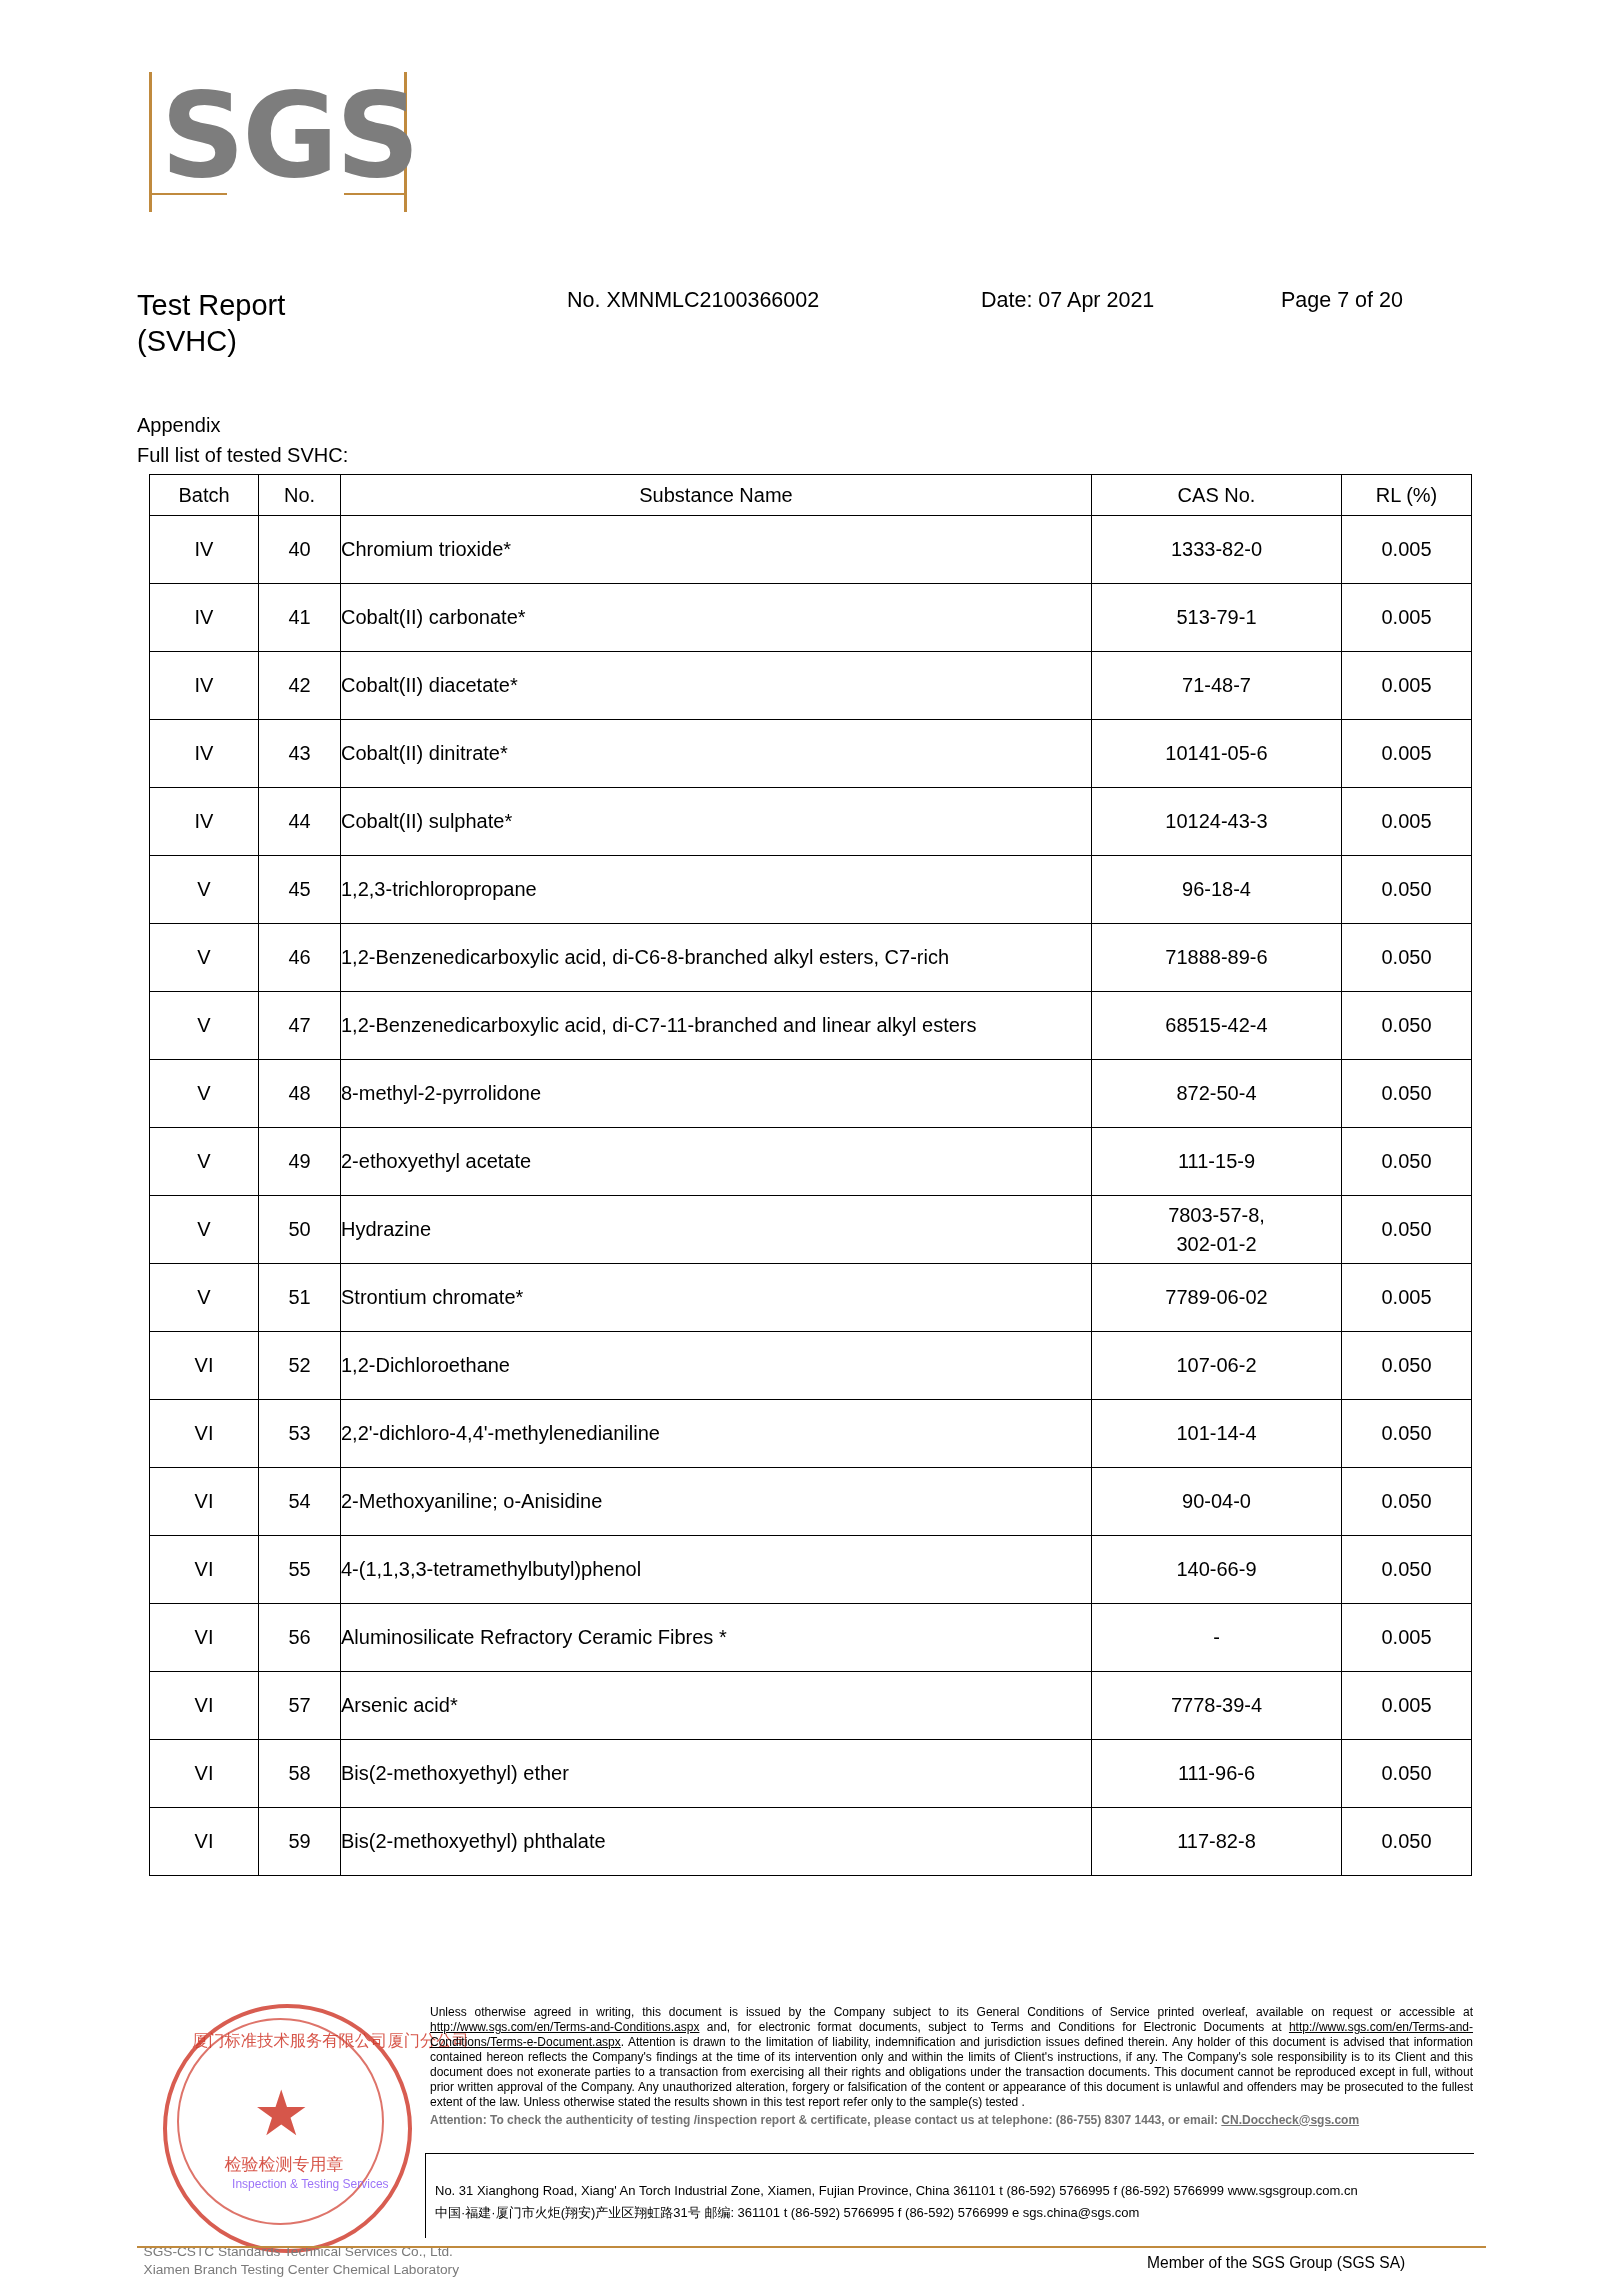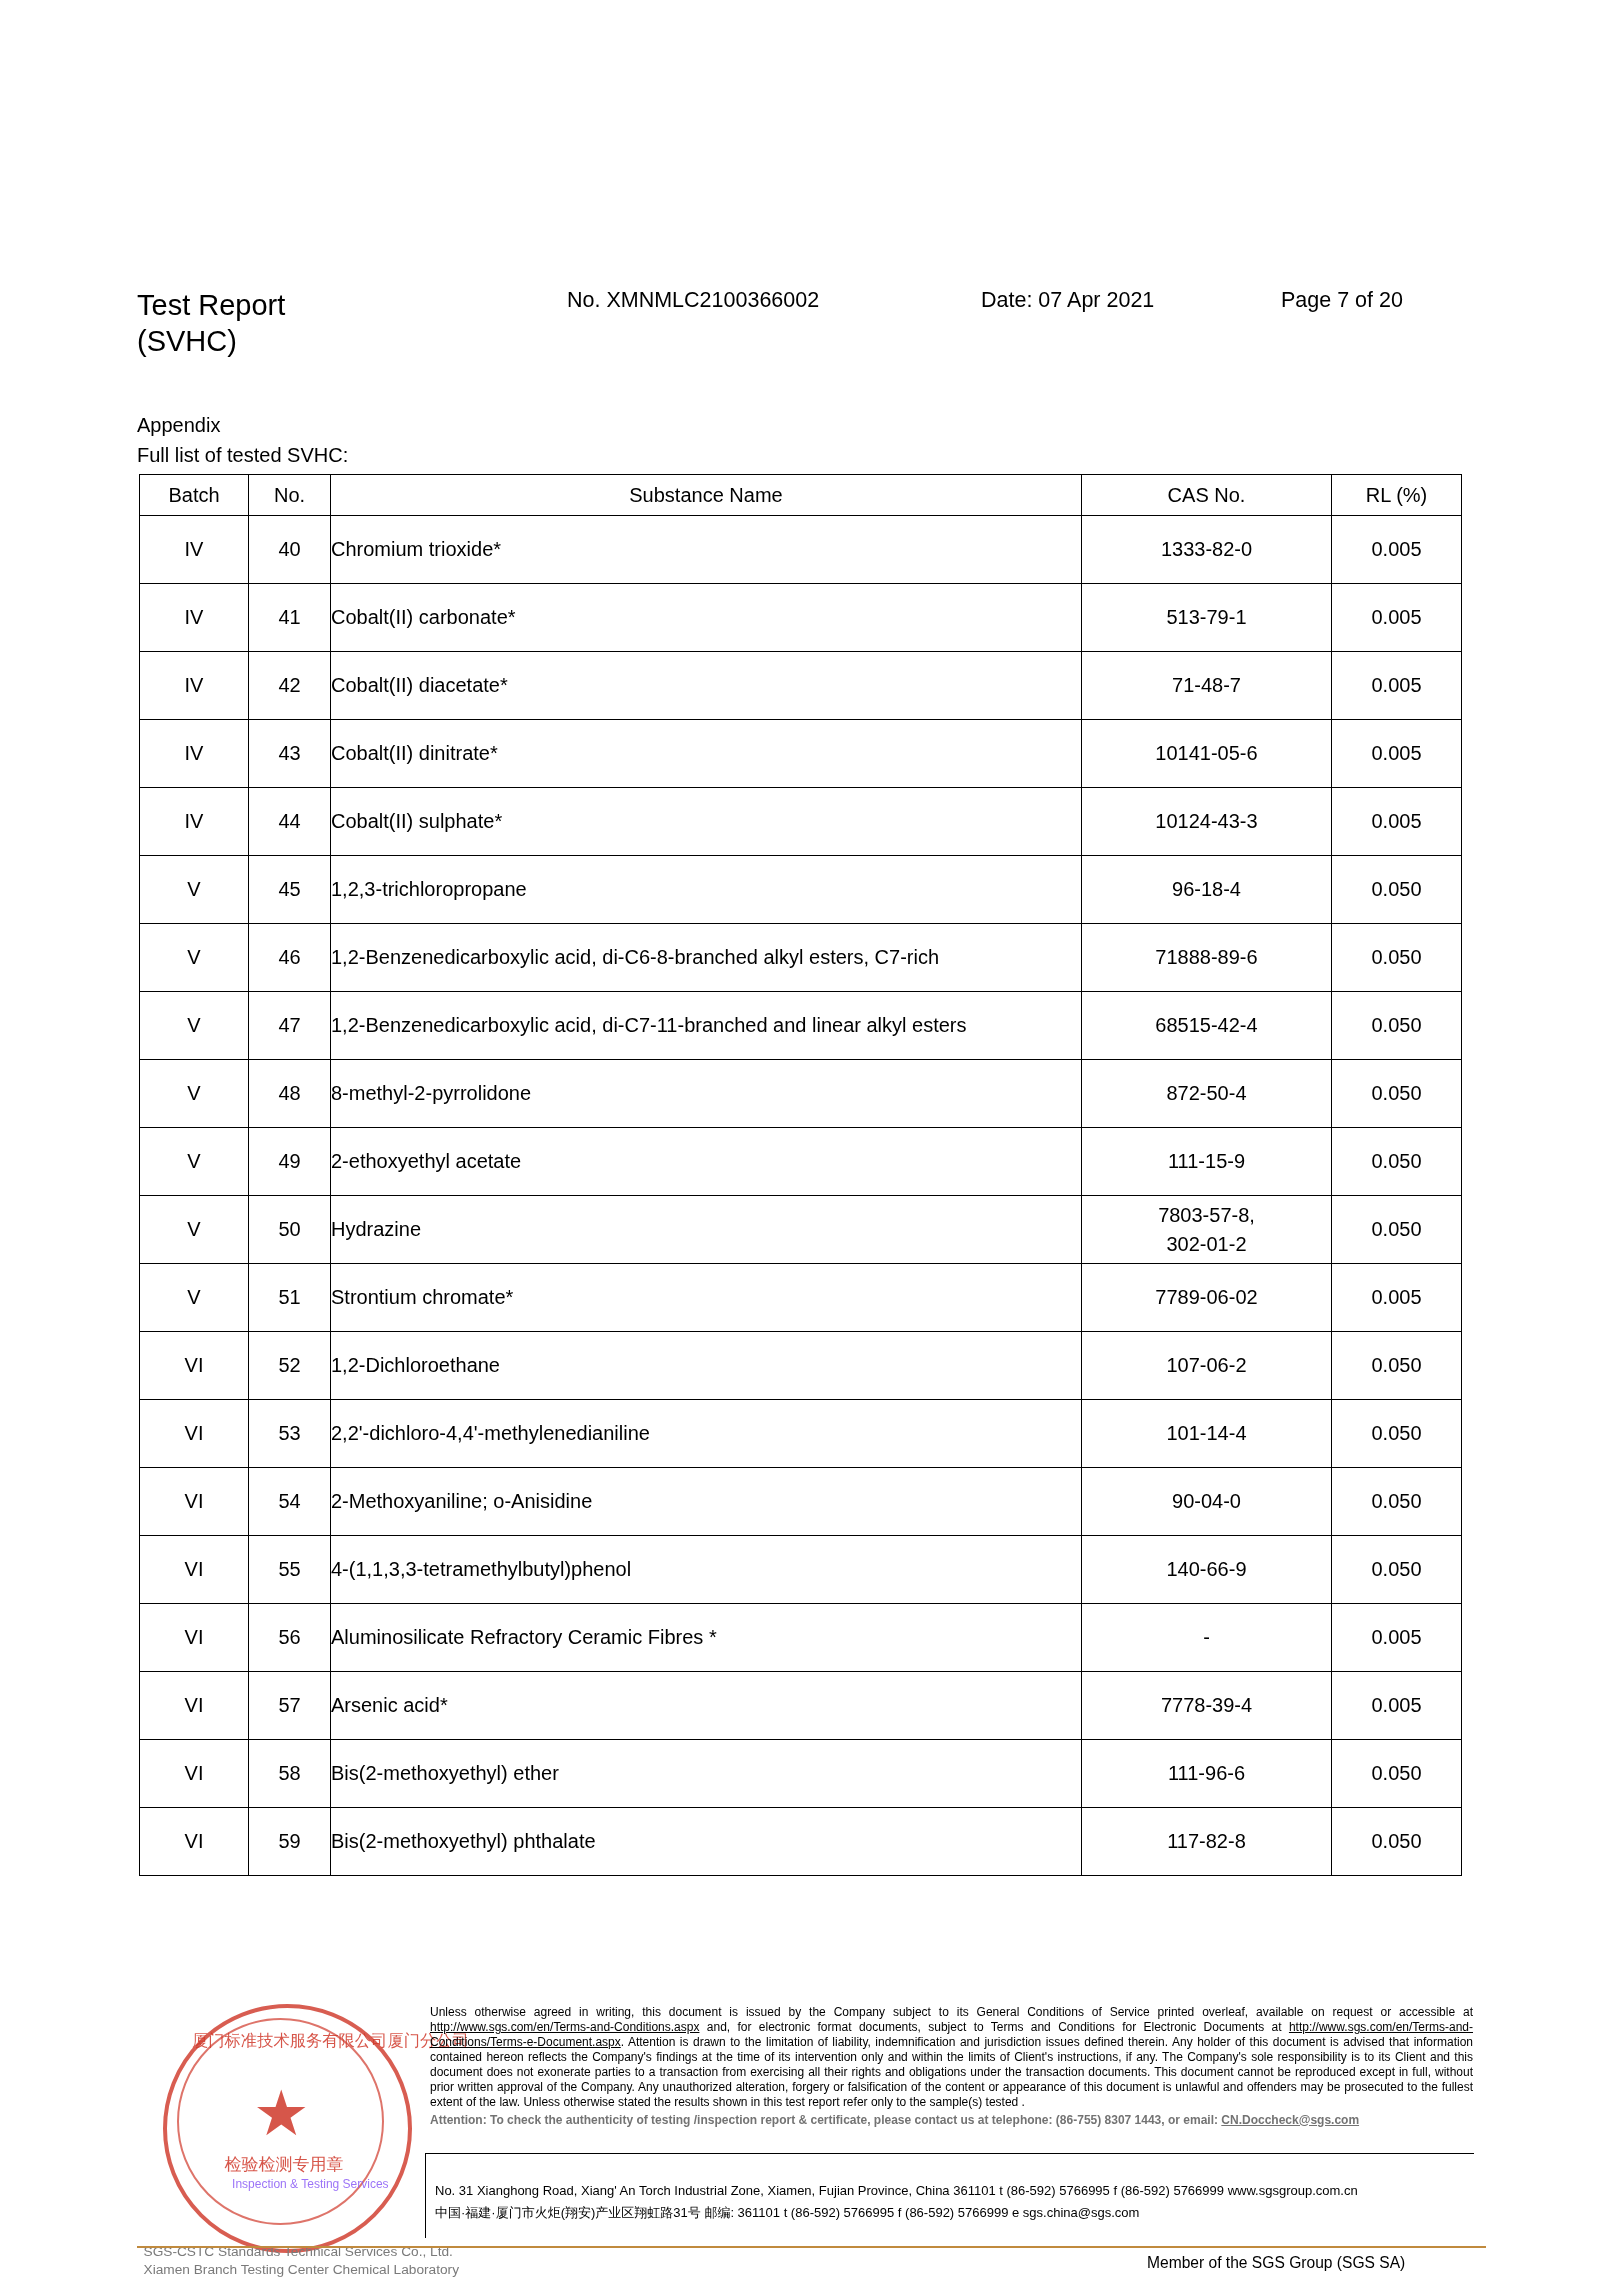--- a/index.html
+++ b/index.html
@@ -132,21 +132,21 @@
     position: absolute;
     left: 137px;
     top: 442px;
     font-size: 20px;
     line-height: 26px;
   }
 
   
   .svhc-table {
     position: absolute;
-    left: 139px;
+    left: 149px;
     top: 474px;
     width: 1322px;
     border-collapse: collapse;
     table-layout: fixed;
   }
   .svhc-table td, .svhc-table th {
     border: 1.3px solid #000000;
     font-size: 20px;
     font-weight: normal;
     padding: 0;
@@ -331,20 +331,27 @@
     top: 276px;
     font-size: 15.6px;
     white-space: nowrap;
   }
 </style>
 </head>
 <body>
 
 <div class="page">
 
+  <div class="logo-wrap">
+    <div class="logo-line-left"></div>
+    <div class="logo-line-right"></div>
+    <div class="logo-hbar"></div>
+    <div class="logo-hbar2"></div>
+    <div class="logo-text">SGS</div>
+  </div>
 
   <div class="title-row">
     <div class="title-main">Test Report</div>
     <div class="title-sub">(SVHC)</div>
     <div class="hdr-no">No. XMNMLC2100366002</div>
     <div class="hdr-date">Date: 07 Apr 2021</div>
     <div class="hdr-page">Page 7 of 20</div>
   </div>
 
   <div class="appendix">Appendix</div>

